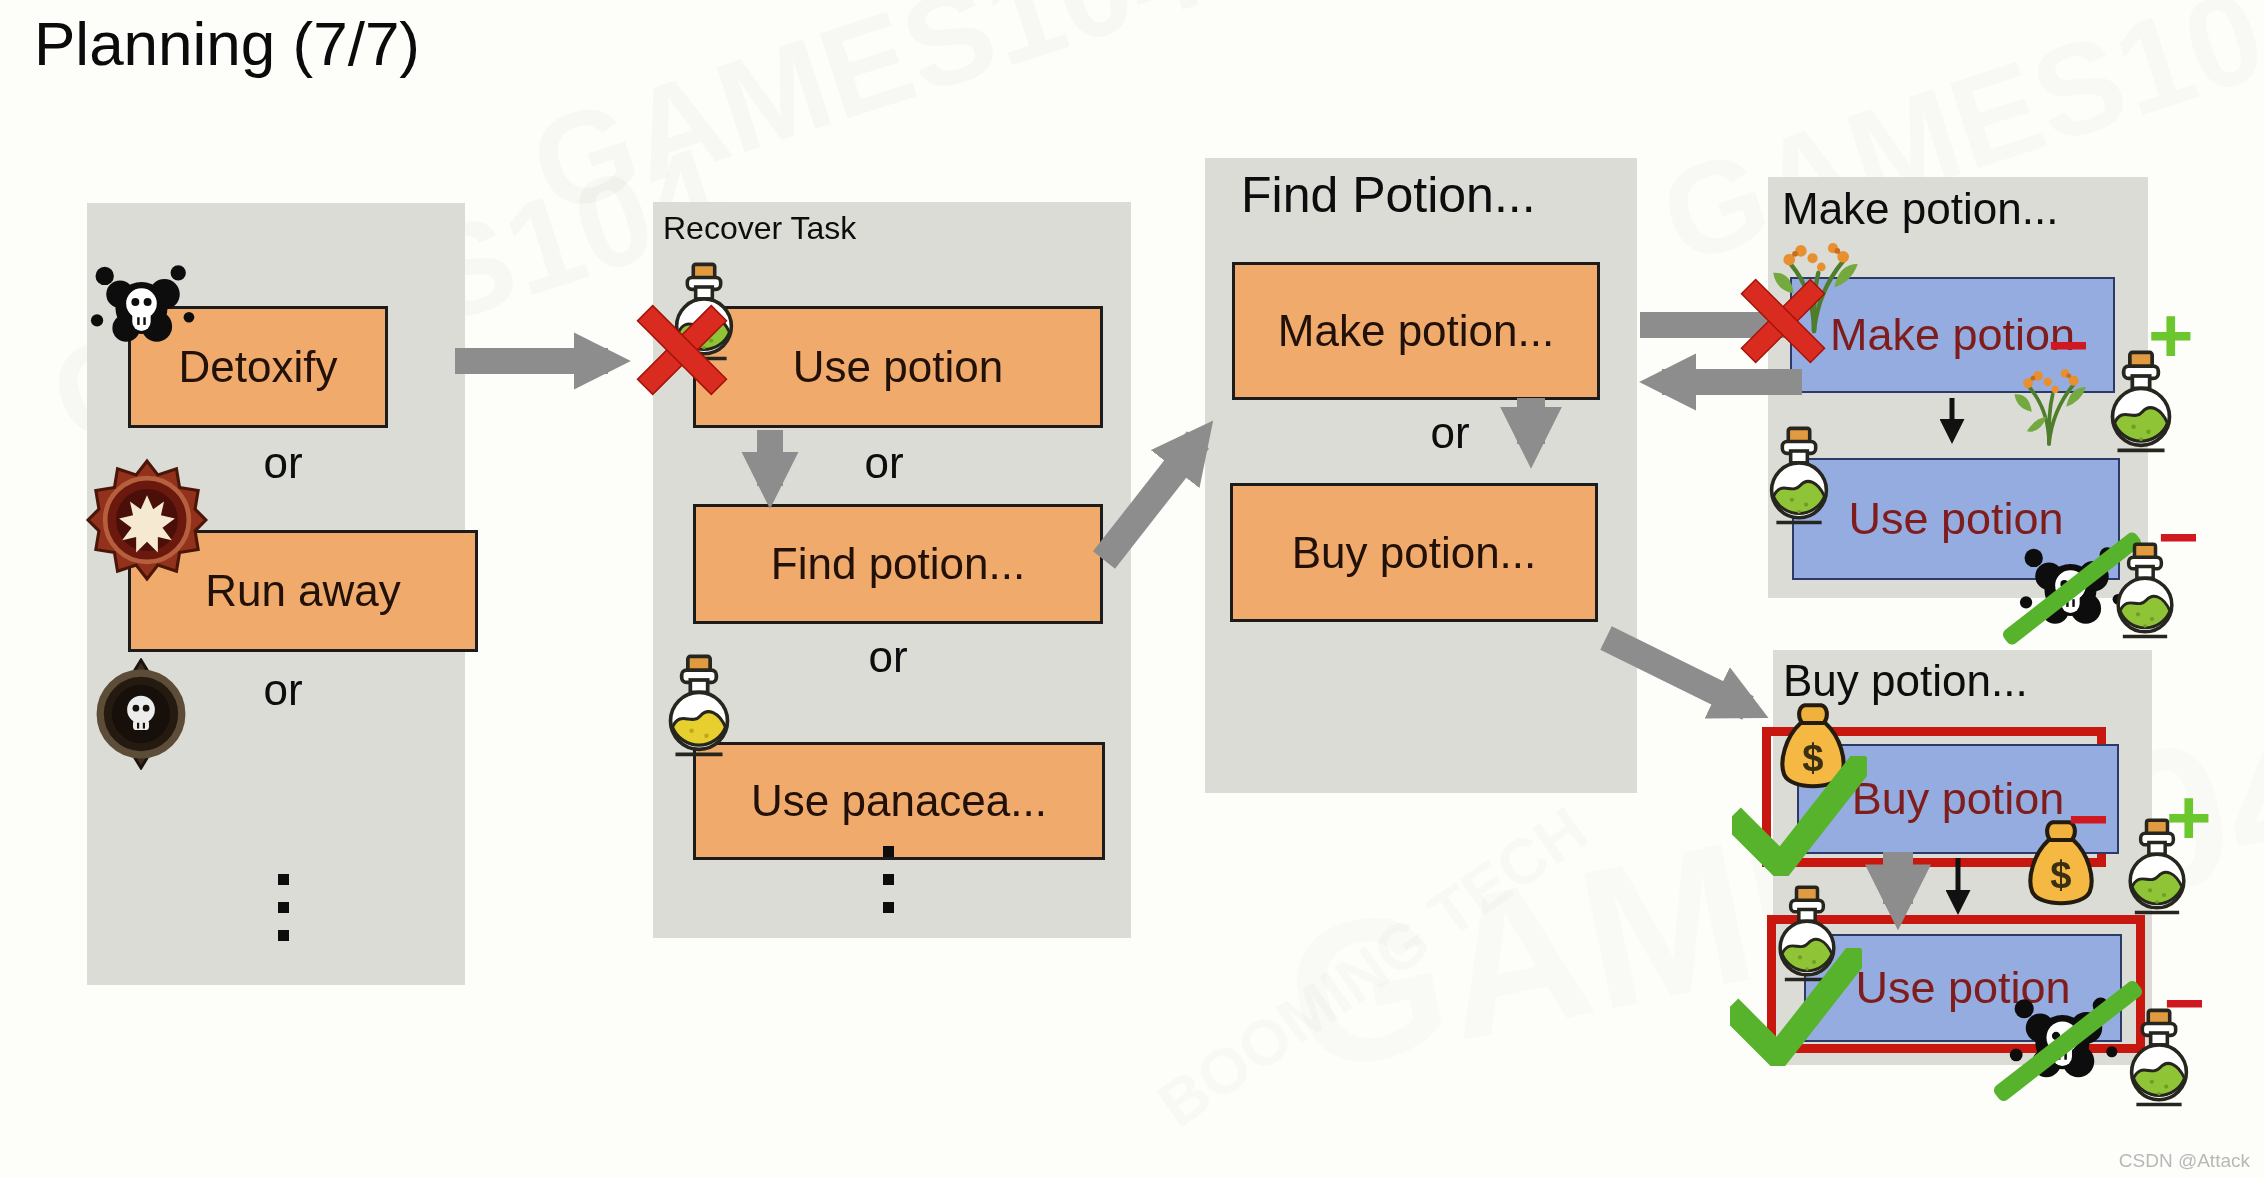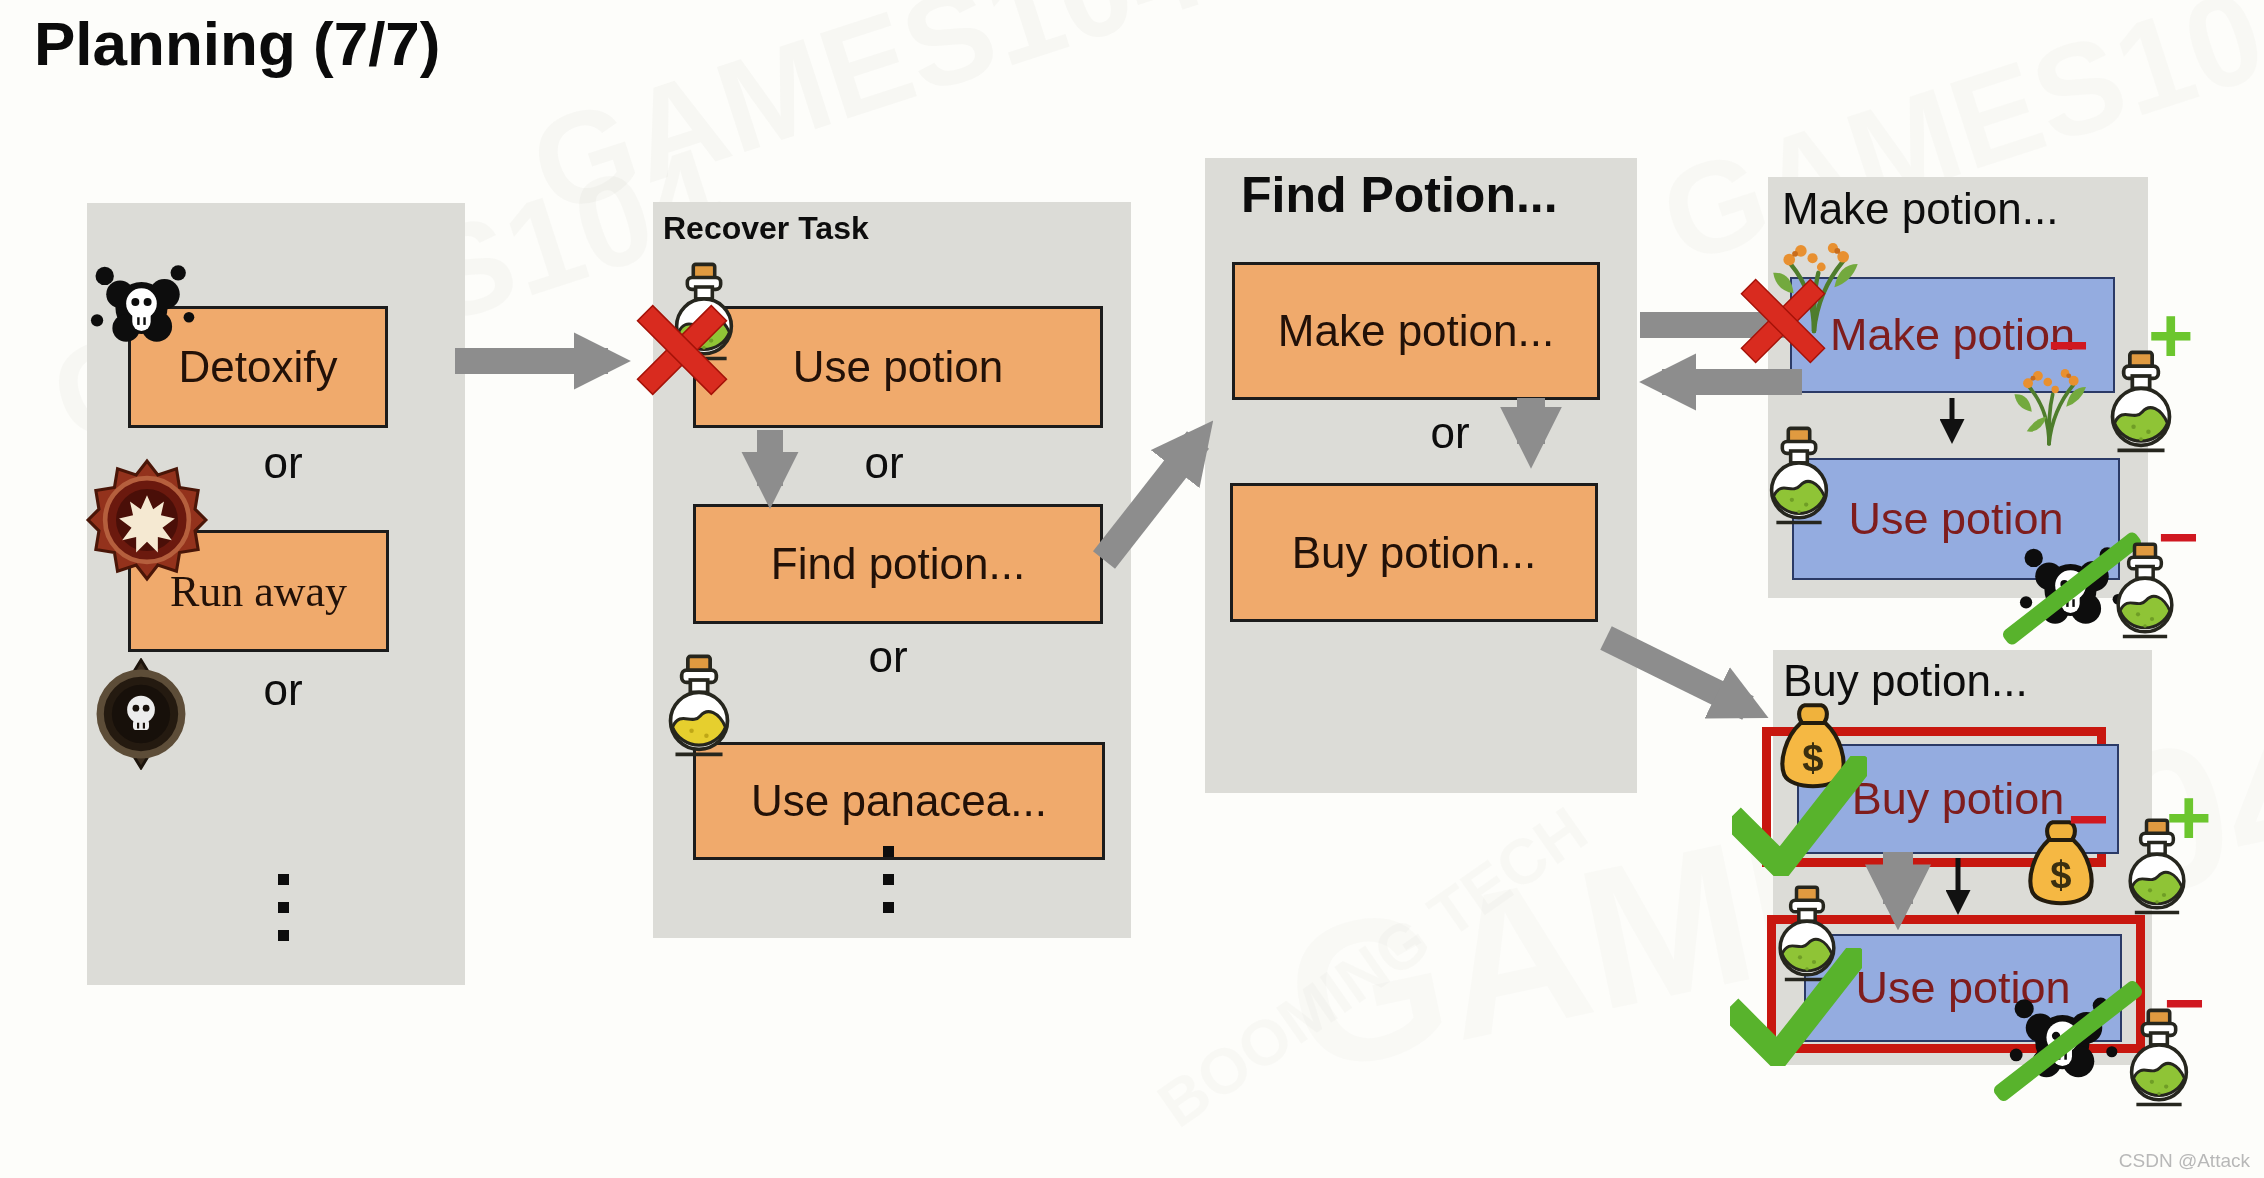--- a/index.html
+++ b/index.html
@@ -1,20 +1,20 @@
 <!DOCTYPE html>
 <html><head>
 <meta charset="utf-8">
 <style>
   html,body{margin:0;padding:0;background:#ffffff;}
   #canvas{position:relative;width:2264px;height:1178px;background:#fdfdfa;overflow:hidden;
           font-family:"Liberation Sans", sans-serif;color:#0d0d0d;}
   .wm{position:absolute;color:#b5b5a8;font-weight:bold;white-space:nowrap;pointer-events:none;}
   .panel{position:absolute;background:#dcdcd7;}
-  .hdg{position:absolute;font-weight:bold;white-space:nowrap;text-align:right;}
+  .hdg{position:absolute;font-weight:normal;white-space:nowrap;text-align:right;}
   .hdg-plain{position:absolute;font-weight:400;white-space:nowrap;color:#0d0d0d;}
   .obox{position:absolute;background:#f0aa6c;border:3px solid #1c1c1c;display:flex;
         align-items:center;justify-content:center;color:#221108;box-sizing:border-box;}
   .bbox{position:absolute;background:#94ace0;border:2px solid #2b3a66;display:flex;
         align-items:center;justify-content:center;color:#7f1d1d;box-sizing:border-box;}
   .rbox{position:absolute;border:9px solid #c8170f;box-sizing:border-box;}
   .or{position:absolute;width:300px;text-align:center;font-size:44px;color:#0d0d0d;}
   .dots{position:absolute;width:300px;display:flex;flex-direction:column;align-items:center;gap:17px;}
   .dots i{width:11px;height:11px;background:#0d0d0d;display:block;}
   .icon{position:absolute;}
@@ -137,21 +137,21 @@
   <div class="wm" style="left:1120px;top:930px;font-size:64px;transform:rotate(-35deg);opacity:.06;">BOOMING TECH</div>
   <div class="wm" style="left:680px;top:640px;font-size:60px;transform:rotate(-35deg);opacity:.05;">BOOMING TECH</div>
 
   <div class="hdg" style="left:34px;top:8px;font-size:62px;color:#0b0b0b;">Planning (7/7)</div>
 
   <div class="panel" style="left:87px;top:203px;width:378px;height:782px;"></div>
   <div class="obox" style="left:128px;top:306px;width:260px;height:122px;font-size:44px;">
     <span>Detoxify</span>
   </div>
   <div class="or" style="left:133px;top:438px;">or</div>
-  <div class="obox" style="left:128px;top:530px;width:261px;height:122px;font-size:44px;font-family:Liberation Serif, serif;">
+  <div class="obox" style="left:128px;top:530px;width:350px;height:122px;font-size:44px;">
     <span>Run away</span>
   </div>
   <div class="or" style="left:133px;top:665px;">or</div>
   <div class="dots" style="left:133px;top:874px;">
       <i></i>
       <i></i>
       <i></i>
     </div>
 
   <div class="panel" style="left:653px;top:202px;width:478px;height:736px;"></div>

